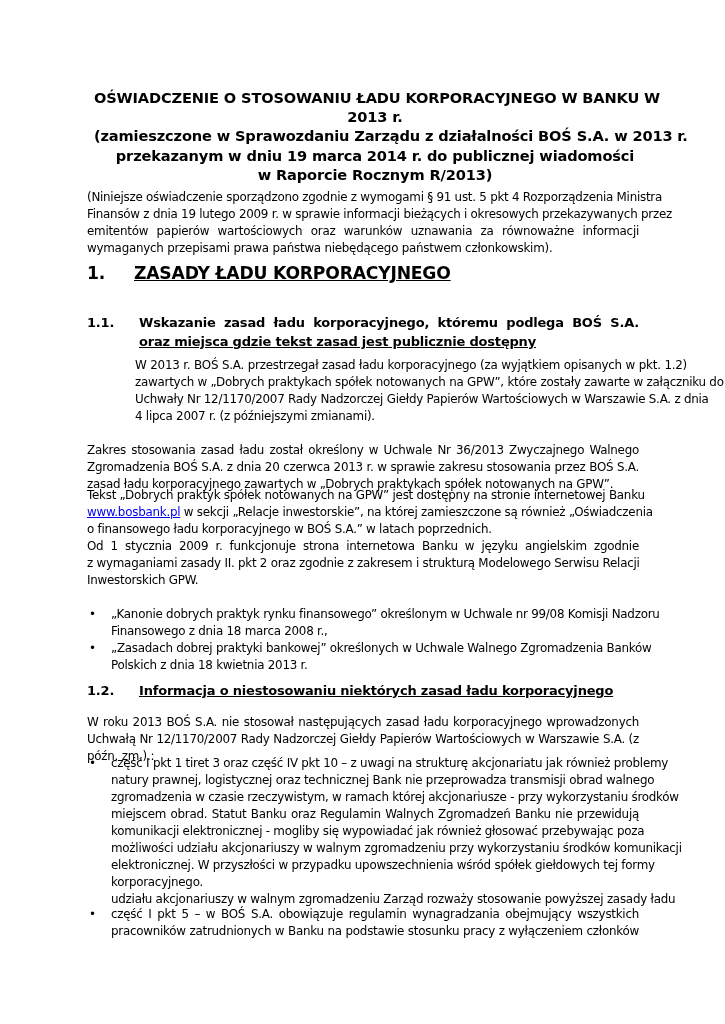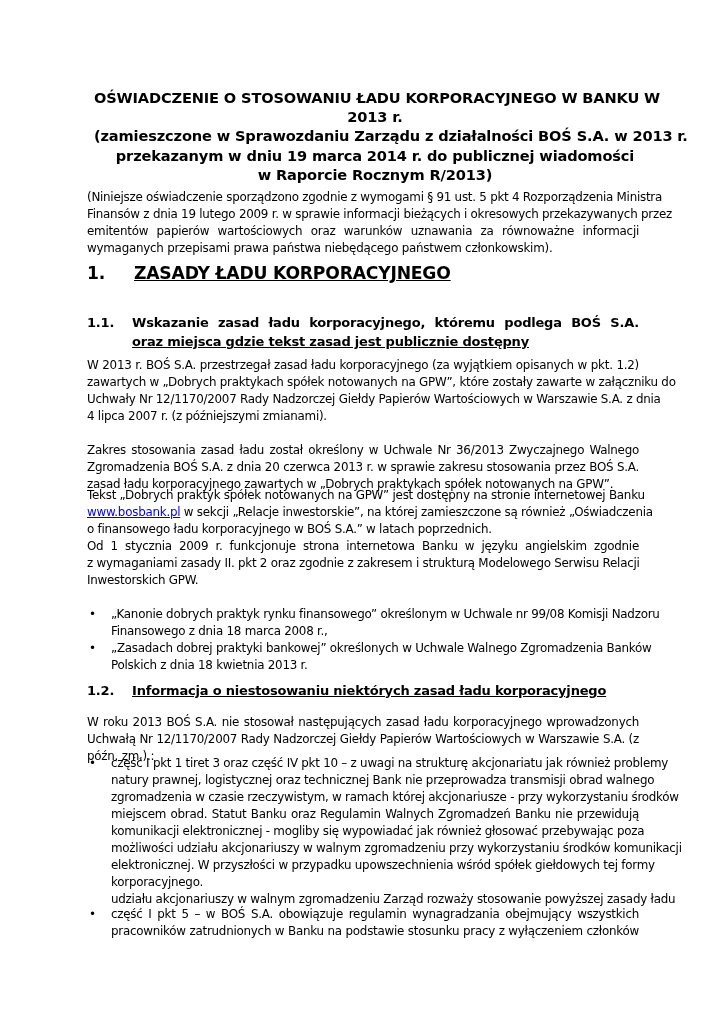--- a/index.html
+++ b/index.html
@@ -15,21 +15,21 @@
   .p { font-size: 11.9px; line-height: 17px; text-align: justify; letter-spacing: -0.25px; margin: 0; }
   .p .ln { display: block; text-align: justify; text-align-last: justify; white-space: nowrap; }
   .p .ln.last { text-align-last: left; }
 
   .h1 { position: absolute; left: 87px; top: 262px; font-weight: bold; font-size: 17.2px; line-height: 22px; white-space: nowrap; letter-spacing: -0.2px; text-decoration: underline; }
   .h1 .num { display: inline-block; width: 47px; }
 
   .h2 { position: absolute; left: 87px; font-weight: bold; font-size: 13px; line-height: 19px; letter-spacing: -0.2px; }
   .h2 .num { position: absolute; left: 0; top: 0; }
   .h2 .txt { margin-left: 45px; width: 507px; }
-  .h2 .txt .ln { display: block; white-space: nowrap; text-align: justify; text-align-last: justify; }
+  .h2 .txt .ln { display: block; white-space: nowrap; text-align: justify; text-align-last: justify; margin-left: 7px; }
   .h2 .txt .ln.last { text-align-last: left; text-decoration: underline; }
 
   a.link { color: #0000ee; text-decoration: underline; }
 
   .bullets { position: absolute; left: 87px; width: 552px; }
   .bullet { position: relative; padding-left: 24px; }
   .bullet .dot { position: absolute; left: 2px; top: 0; font-size: 11.9px; line-height: 17px; }
 </style>
 </head>
 <body>
@@ -56,21 +56,21 @@
   </div>
 
   <div class="h2" style="top:313px;">
     <span class="num">1.1.</span>
     <div class="txt">
       <span class="ln">Wskazanie zasad ładu korporacyjnego, któremu podlega BOŚ S.A.</span>
       <span class="ln last">oraz miejsca gdzie tekst zasad jest publicznie dostępny</span>
     </div>
   </div>
 
-  <div class="content p" style="top:357px;">
+  <div class="content p" style="top:357px;margin-left:48px;">
     <span class="ln">W 2013 r. BOŚ S.A. przestrzegał  zasad ładu korporacyjnego (za wyjątkiem opisanych w pkt. 1.2)</span>
     <span class="ln">zawartych w „Dobrych praktykach spółek notowanych na GPW”, które zostały zawarte w załączniku do</span>
     <span class="ln">Uchwały Nr 12/1170/2007 Rady Nadzorczej Giełdy Papierów Wartościowych w Warszawie S.A. z dnia</span>
     <span class="ln last">4 lipca 2007 r. (z późniejszymi zmianami).</span>
   </div>
 
   <div class="content p" style="top:442px;">
     <span class="ln">Zakres stosowania zasad ładu został określony w Uchwale Nr 36/2013 Zwyczajnego Walnego</span>
     <span class="ln">Zgromadzenia BOŚ S.A. z dnia 20 czerwca 2013 r. w sprawie zakresu stosowania przez BOŚ S.A.</span>
     <span class="ln last">zasad ładu korporacyjnego zawartych w „Dobrych praktykach spółek notowanych na GPW”.</span>

